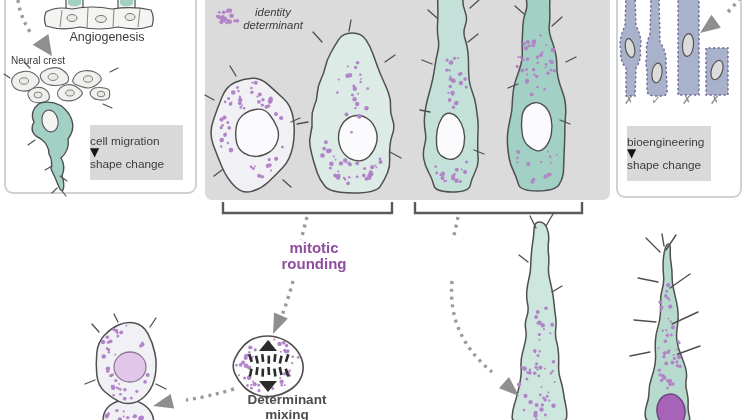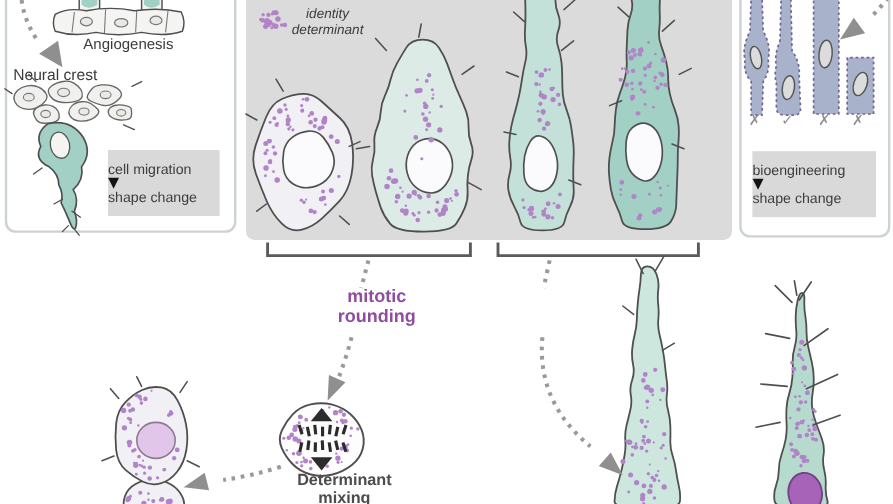--- a/index.html
+++ b/index.html
@@ -629,33 +629,33 @@
         <path d="M452,281 Q447,335 492,372" fill="none" stroke="#9a9a9a" stroke-width="3.4" stroke-dasharray="3 4.8"></path>
         <path d="M519,396 L509,377.1 L499,388.3 Z" fill="#8f8f8f"></path>
       </g>
       <g>
         <path d="M234,389 Q208,397 186,400" fill="none" stroke="#9a9a9a" stroke-width="3.4" stroke-dasharray="3 4.8"></path>
         <path d="M153,406 L174.2,408.5 L170.6,393.9 Z" fill="#8f8f8f"></path>
       </g>
     </svg>
 
   <div class="lbl" style="left:59px;top:30px;width:96px;text-align:center;font-size:12.5px;">Angiogenesis</div>
-  <div class="lbl" style="left:11px;top:55px;font-size:13px;">Neural crest</div>
+  <div class="lbl" style="left:11px;top:55px;font-size:10px;">Neural crest</div>
   <div class="capbox" style="left:90px;top:125px;width:93px;height:55px;">
     <span>cell migration</span>
     <span class="dn">▼</span>
     <span>shape change</span>
   </div>
 
   <div class="lbl" style="left:230px;top:6px;width:86px;text-align:center;font-size:11.3px;line-height:12.5px;font-style:italic;">
     <span>identity</span><br>
     <span>determinant</span>
   </div>
 
-  <div class="capbox" style="left:627px;top:126px;width:103px;height:55px;">
+  <div class="capbox" style="left:627px;top:126px;width:84px;height:55px;">
     <span>bioengineering</span>
     <span class="dn">▼</span>
     <span>shape change</span>
   </div>
   <span class="mark" style="left:629px;top:93px;">✗</span>
   <span class="mark" style="left:656px;top:93px;">✓</span>
   <span class="mark" style="left:687px;top:93px;">✗</span>
   <span class="mark" style="left:715px;top:93px;">✗</span>
 
   <div class="bracket-label" style="left:254px;top:240px;width:120px;color:#8e4d9e;">

